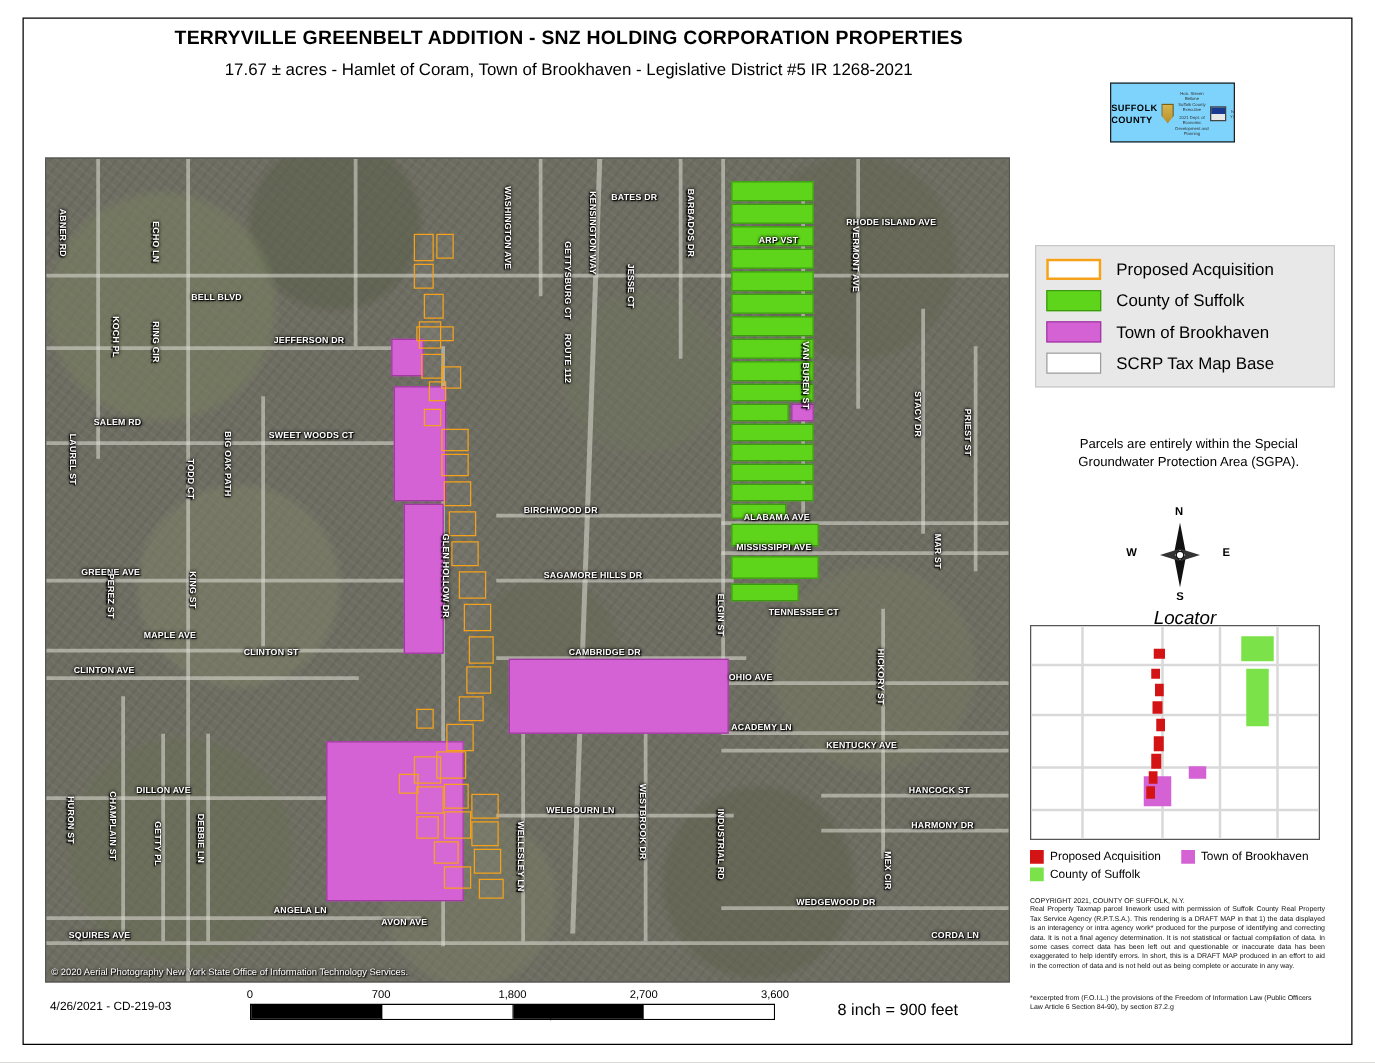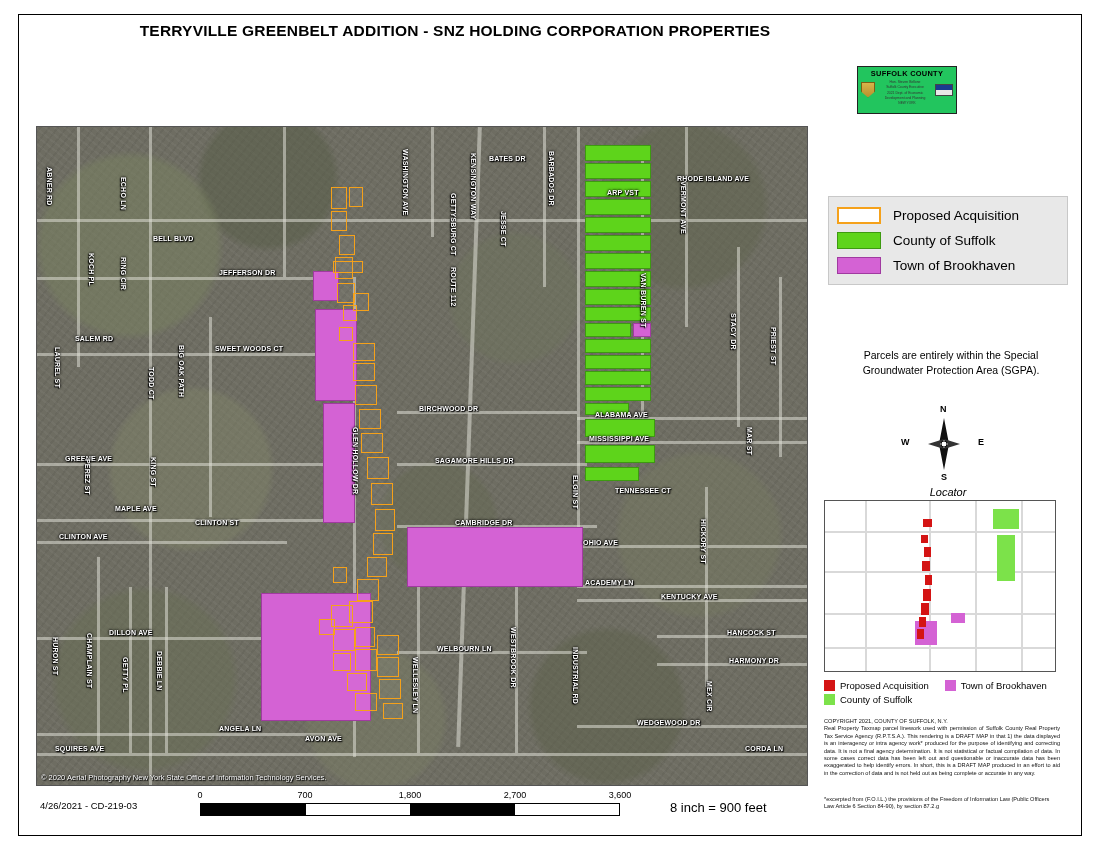--- a/index.html
+++ b/index.html
@@ -8,22 +8,22 @@
   #frame{position:absolute;left:18px;top:14px;width:1064px;height:822px;border:1px solid #000;box-sizing:border-box;}
 
   
   #titleblock{position:absolute;left:30px;top:22px;width:850px;text-align:center;}
   .t1{font-size:15.5px;font-weight:bold;letter-spacing:.2px;margin-bottom:8px;}
   .t2{font-size:13.5px;margin-bottom:6px;}
   .t3{font-size:14px;margin-bottom:5px;}
   .t4{font-size:13.5px;}
 
   
-  #seal{position:absolute;left:857px;top:66px;width:100px;height:48px;border:1px solid #222;background:#22c55e;box-sizing:border-box;
-        display:flex;flex-direction:column;align-items:center;justify-content:flex-start;overflow:hidden;}
+  #seal{position:absolute;left:888px;top:66px;width:100px;height:48px;border:1px solid #222;background:#7dd3fc;box-sizing:border-box;
+        display:flex;flex-direction:row;align-items:center;justify-content:flex-start;overflow:hidden;}
   #seal .sealtitle{font-size:7.4px;font-weight:bold;letter-spacing:.3px;margin-top:2px;}
   #seal .sealsub{font-size:3.4px;line-height:1.25;text-align:center;color:#333;margin-top:1px;}
   #seal .sealrow{display:flex;align-items:center;justify-content:space-between;width:100%;padding:0 3px;box-sizing:border-box;margin-top:1px;}
   .sealshield{width:12px;height:14px;background:linear-gradient(#d8b44a,#b8902c);border:.5px solid #7a5f14;
      clip-path:polygon(0 0,100% 0,100% 62%,50% 100%,0 62%);}
   .sealflag{width:16px;height:10px;background:linear-gradient(#1a3a8f 50%,#e8e8e8 50%);border:.5px solid #444;}
 
   
   #map{position:absolute;left:36px;top:126px;width:772px;height:660px;border:1px solid #555;box-sizing:border-box;
        background:#6b6a60;overflow:hidden;}
@@ -70,21 +70,21 @@
 
   
   #compass{position:absolute;left:898px;top:404px;width:92px;height:80px;}
   .cp-letter{position:absolute;font-size:9px;font-weight:bold;}
   #cp-n{left:42px;top:0;}
   #cp-s{left:43px;top:68px;}
   #cp-w{left:3px;top:33px;}
   #cp-e{left:80px;top:33px;}
   #rose{position:absolute;left:28px;top:12px;width:36px;height:56px;}
 
-  #loctitle{position:absolute;left:828px;top:486px;width:240px;text-align:center;font-size:11px;font-style:italic;}
+  #loctitle{position:absolute;left:828px;top:486px;width:240px;text-align:center;font-size:15px;font-style:italic;}
 
   
   #locator{position:absolute;left:824px;top:500px;width:232px;height:172px;border:1px solid #555;background:#fff;box-sizing:border-box;overflow:hidden;}
   .locroad{position:absolute;background:#d9d9d9;}
   .locdot{position:absolute;background:#d41414;}
   .loctwn{position:absolute;background:#d462d4;}
   .loccty{position:absolute;background:#7ce24a;}
 
   #lockey{position:absolute;left:824px;top:680px;width:236px;font-size:9.5px;}
   .lkrow{display:flex;align-items:center;margin-bottom:3px;}
@@ -111,20 +111,21 @@
   #inchscale{position:absolute;left:670px;top:800px;font-size:13px;}
 </style>
 </head>
 <body>
 
 <div id="page">
   <div id="frame"></div>
 
   <div id="titleblock">
     <div class="t1">TERRYVILLE GREENBELT ADDITION - SNZ HOLDING CORPORATION PROPERTIES</div>
+    <div class="t4">17.67 ± acres - Hamlet of Coram, Town of Brookhaven - Legislative District #5   IR 1268-2021</div>
   </div>
 
   <div id="seal">
     <div class="sealtitle">SUFFOLK COUNTY</div>
     <div class="sealrow">
       <div class="sealshield"></div>
       <div style="text-align:center;">
         <div class="sealsub">Hon. Steven Bellone</div>
         <div class="sealsub">Suffolk County Executive</div>
         <div class="sealsub">2021 Dept. of Economic</div>
@@ -312,20 +313,24 @@
       <div class="lgtxt">Proposed Acquisition</div>
     </div>
     <div class="lgrow">
       <div class="sw sw-cty"></div>
       <div class="lgtxt">County of Suffolk</div>
     </div>
     <div class="lgrow">
       <div class="sw sw-twn"></div>
       <div class="lgtxt">Town of Brookhaven</div>
     </div>
+    <div class="lgrow">
+      <div class="sw sw-base"></div>
+      <div class="lgtxt">SCRP Tax Map Base</div>
+    </div>
   </div>
 
   <div id="sgpa">Parcels are entirely within the Special Groundwater Protection Area (SGPA).</div>
 
   <div id="compass">
     <div class="cp-letter" id="cp-n">N</div>
     <div class="cp-letter" id="cp-s">S</div>
     <div class="cp-letter" id="cp-w">W</div>
     <div class="cp-letter" id="cp-e">E</div>
     <svg id="rose" viewBox="0 0 36 56">

